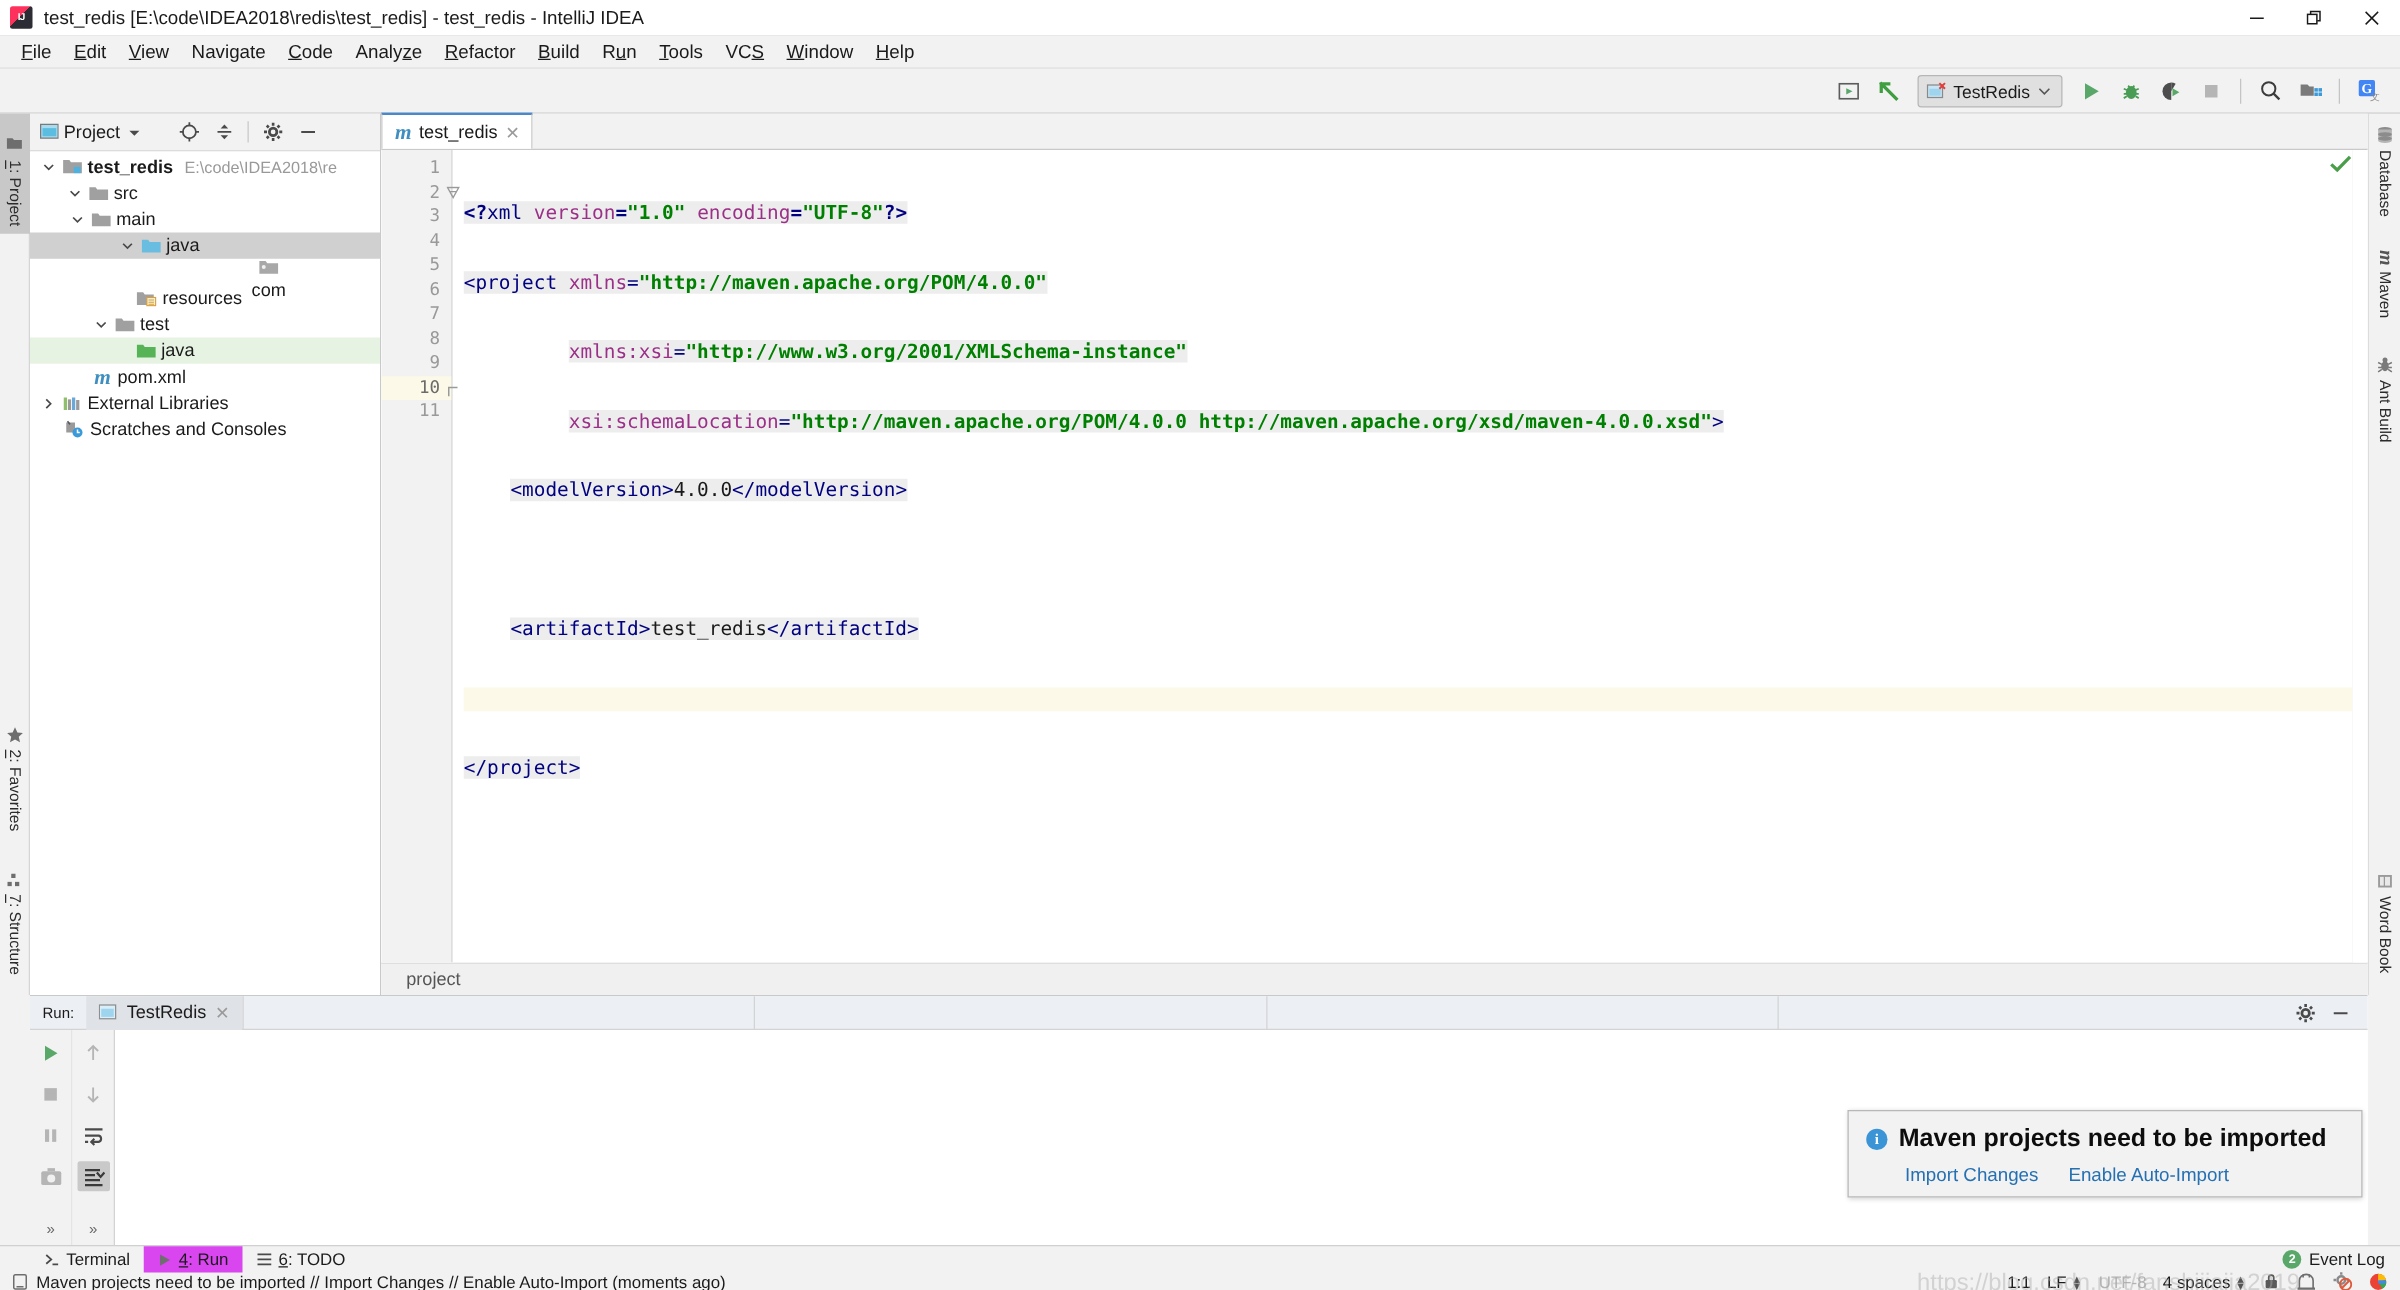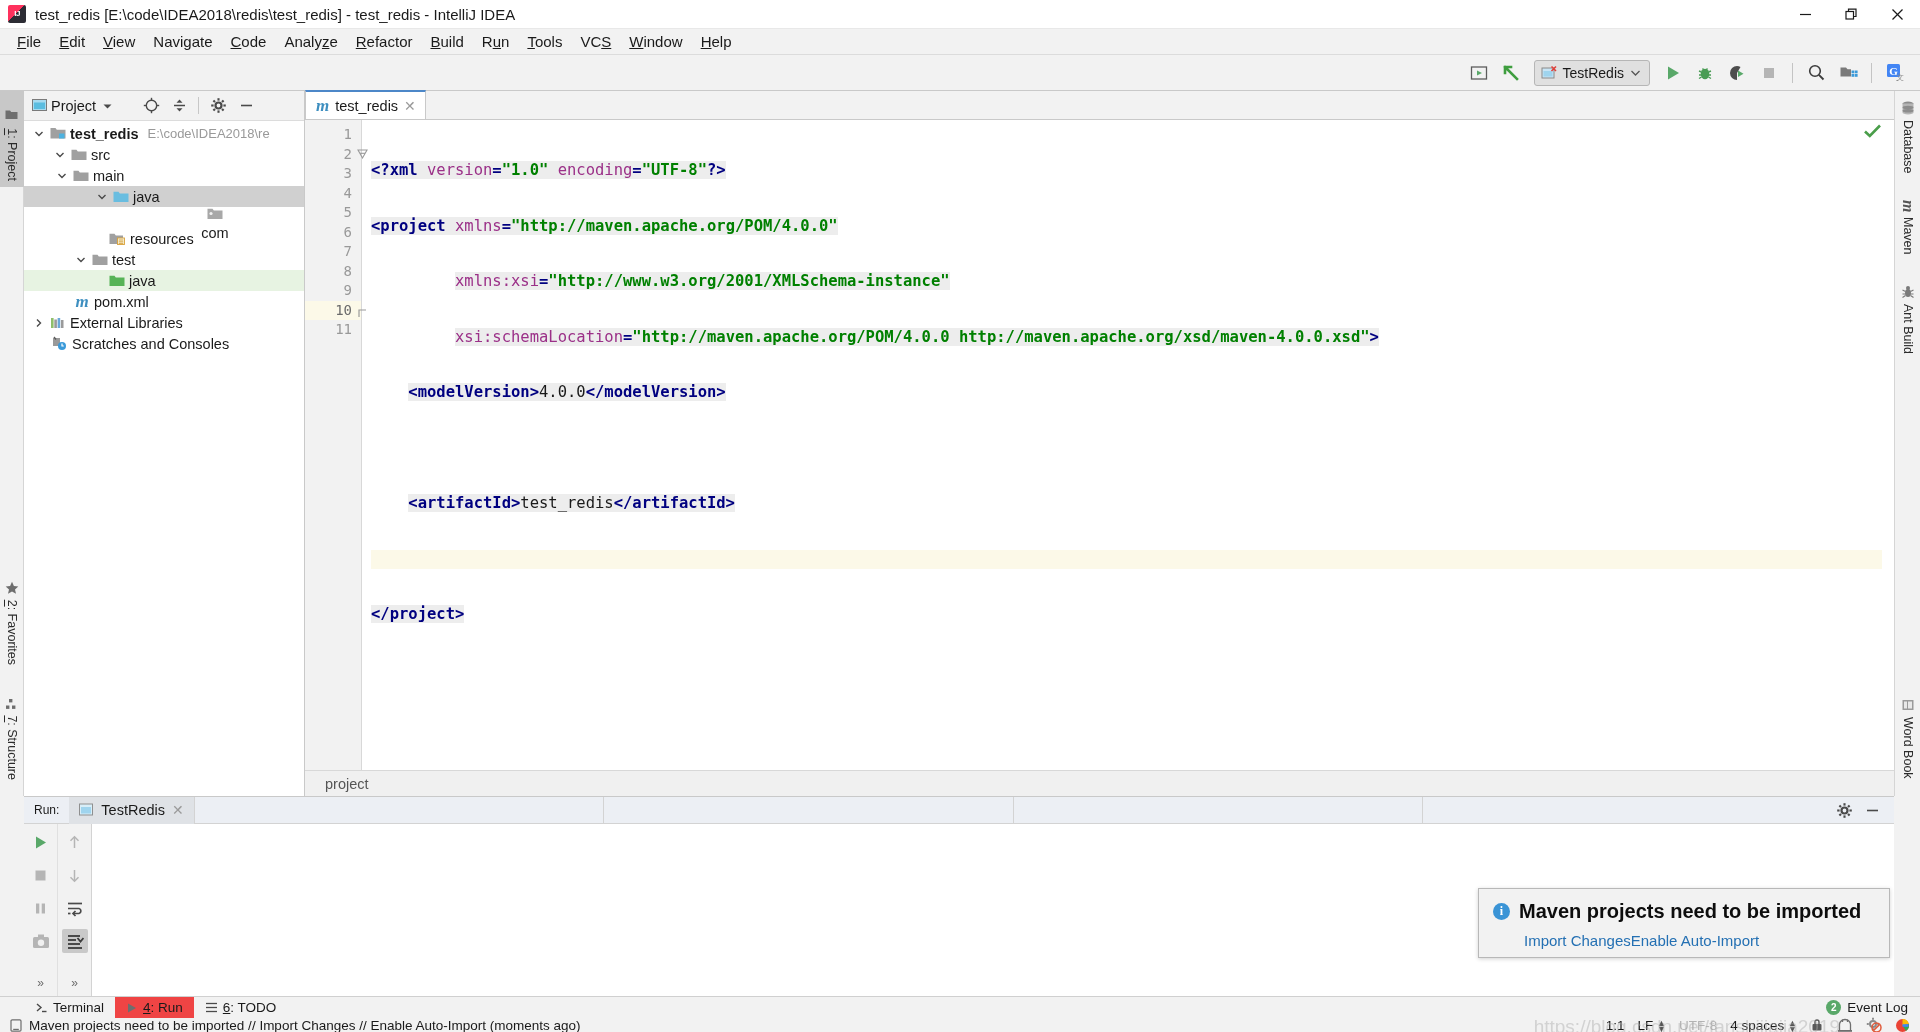--- a/index.html
+++ b/index.html
@@ -146,21 +146,21 @@
   .gline { height: 19.5px; line-height: 19.5px; padding-right: 9px; }
   .gline.cur { background: #fcf9e8; color: #6b6b6b; }
   .foldcol { position: absolute; right: -8px; top: 5px; width: 12px; }
   .codelines {
     flex: 1; position: relative; padding-top: 5px; padding-left: 9px;
     font-family: "DejaVu Sans Mono", monospace; font-size: 15.5px;
     white-space: pre; overflow: hidden;
   }
   .cline { height: 19.5px; line-height: 19.5px; }
   .cline.cur { background: #fcf9e8; }
-  .tok-tag { color: #000080; font-weight: bold; }
+  .tok-tag { color: #000080; font-weight: normal; }
   .tok-attr { color: #9b3088; text-align: right; }
   .tok-str { color: #008000; font-weight: bold; }
   .tok-txt { color: #1a1a1a; }
   .tok-pi { color: #000080; font-weight: bold; }
   .hl { background: #ededed; }
 
   .rightgut {
     width: 12px; background: #ffffff; border-left: 1px solid #e4e4e4; flex: 0 0 auto; position: relative;
   }
   .markbar { position: absolute; top: 0; right: 0; width: 12px; height: 100%; background: #ffffff; }
@@ -200,39 +200,39 @@
 
   
   .balloon {
     position: absolute; left: 1478px; top: 888px; width: 412px; height: 70px;
     background: #f2f2f2; border: 1px solid #b8b8b8;
     box-shadow: 0 1px 4px rgba(0,0,0,0.18);
     padding: 11px 14px 0 14px;
   }
   .balloon-top { display: flex; align-items: center; gap: 9px; }
   .balloon-title { font-size: 20px; font-weight: bold; color: #0d0d0d; }
-  .balloon-links { margin-top: 9px; padding-left: 31px; display: flex; }
+  .balloon-links { margin-top: 9px; padding-left: 31px; display: flex; gap: 24px; }
   .balloon-links a { color: #2470b3; font-size: 15px; text-decoration: none; }
   .infoicon {
     width: 17px; height: 17px; border-radius: 50%; background: #3a94d6;
     color: #fff; font-size: 12px; font-weight: bold; line-height: 17px; text-align: center;
     font-family: "Liberation Serif", serif;
   }
 
   
   .bottombar {
     position: absolute; top: 996px; left: 0; width: 1920px; height: 22px;
     background: #f2f2f2; border-top: 1px solid #d0d0d0;
     display: flex; align-items: center; padding-left: 24px; gap: 0;
   }
   .btab {
     height: 22px; display: flex; align-items: center; gap: 5px;
     padding: 0 11px; font-size: 13.5px; color: #1a1a1a; white-space: nowrap;
   }
-  .btab.sel { background: #ef4444; }
+  .btab.sel { background: #d946ef; }
   .btab u { text-decoration: underline; }
   .eventlog { margin-left: auto; display: flex; align-items: center; gap: 6px; padding-right: 12px; font-size: 13.5px; }
   .badge2 {
     width: 15px; height: 15px; border-radius: 50%; background: #59a869; color: #fff;
     font-size: 10px; font-weight: bold; line-height: 15px; text-align: center;
   }
 
   
   .statusbar {
     position: absolute; top: 1018px; left: 0; width: 1920px; height: 14px;

